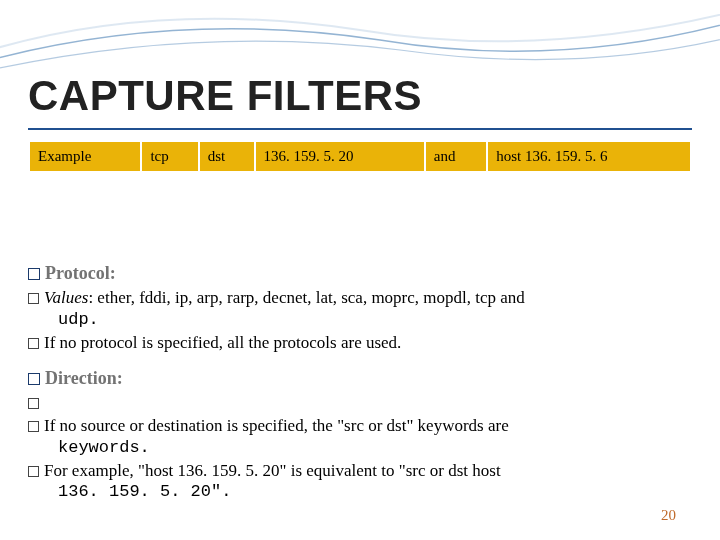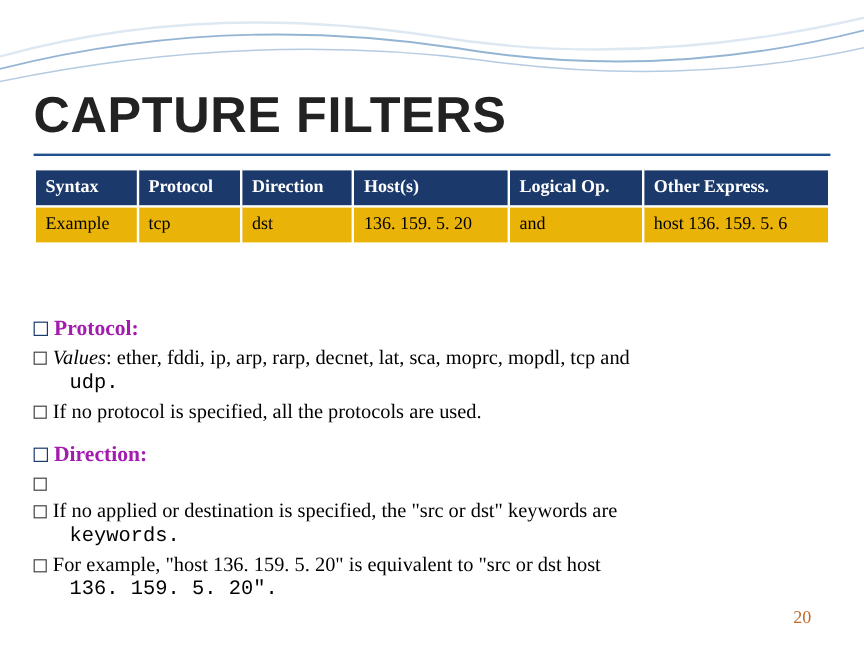--- a/index.html
+++ b/index.html
@@ -6,21 +6,21 @@
   html, body { width: 720px; height: 540px; font-family: Georgia, 'Times New Roman', serif; background: #fff; overflow: hidden; }
   .slide { position: relative; width: 700px; height: 540px; background: #fff; }
   .bg-wave { position: absolute; top: 0; left: 0; width: 720px; height: 90px; pointer-events: none; }
   .title { position: absolute; top: 72px; left: 28px; font-family: 'Arial Black', Arial, sans-serif; font-weight: 900; font-size: 42px; color: #222; letter-spacing: 0.5px; }
   .underline { position: absolute; top: 128px; left: 28px; width: 664px; height: 2px; background: #205090; }
   .table { position: absolute; top: 140px; left: 28px; width: 664px; border-collapse: collapse; font-family: Georgia, serif; font-size: 15px; }
   .table th, .table td { border: 2px solid #fff; padding: 6px 8px; text-align: left; vertical-align: top; }
   .table th { background: #1b3a6b; color: #fff; font-weight: bold; }
   .table td { background: #eab308; color: #000; }
   .content { position: absolute; top: 248px; left: 28px; width: 664px; font-size: 17px; color: #000; line-height: 1.28; }
-  .section-heading { color: #a21caf; font-weight: bold; margin-top: 14px; margin-bottom: 2px; font-size: 18px; }
+  .section-heading { color: #737373; font-weight: bold; margin-top: 14px; margin-bottom: 2px; font-size: 18px; }
   .section-heading .box { display: inline-block; width: 12px; height: 12px; border: 1.5px solid #1b3a6b; margin-right: 5px; vertical-align: -1px; }
   .bullet { margin-left: 0; margin-bottom: 1px; }
   .bullet .box { display: inline-block; width: 11px; height: 11px; border: 1.2px solid #444; margin-right: 5px; vertical-align: -1px; }
   .indent { padding-left: 30px; display: block; font-family: Liberation Mono, monospace; }
   .italic { font-style: italic; margin-top: 47px; }
   .pagenum { position: absolute; bottom: 16px; right: 24px; color: #c06a2a; font-size: 15px; font-family: Georgia, serif; }
 </style>
 </head>
 <body>
 
@@ -30,28 +30,20 @@
     <path d="M -10 60 Q 180 10 380 40 Q 560 70 740 20" stroke="#2a6aa8" stroke-width="1.5" fill="none" opacity="0.5"></path>
     <path d="M -10 70 Q 200 25 400 50 Q 580 75 740 35" stroke="#2a6aa8" stroke-width="1.2" fill="none" opacity="0.35"></path>
     <path d="M -10 50 Q 160 0 360 30 Q 540 60 740 10" stroke="#7aa5cc" stroke-width="2" fill="none" opacity="0.25"></path>
   </svg>
 
   <div class="title">CAPTURE FILTERS</div>
   <div class="underline"></div>
 
   <table class="table">
     <tbody>
-        <tr>
-      <th>Syntax</th>
-      <th>Protocol</th>
-      <th>Direction</th>
-      <th>Host(s)</th>
-      <th>Logical Op.</th>
-      <th>Other Express.</th>
-    </tr>
     <tr>
       <td>Example</td>
       <td>tcp</td>
       <td>dst</td>
       <td>136. 159. 5. 20</td>
       <td>and</td>
       <td>host 136. 159. 5. 6</td>
     </tr>
   </tbody>
     </table>
@@ -69,21 +61,21 @@
       <span class="box"></span><span>If no protocol is specified, all the protocols are used.</span>
     </div>
 
     <div class="section-heading">
       <span class="box"></span><span>Direction:</span>
     </div>
     <div class="bullet">
       <span class="box"></span>
     </div>
     <div class="bullet">
-      <span class="box"></span><span>If no applied or destination is specified, the "src or dst" keywords are</span>
+      <span class="box"></span><span>If no source or destination is specified, the "src or dst" keywords are</span>
       <span class="indent">keywords.</span>
     </div>
     <div class="bullet">
       <span class="box"></span><span>For example, "host 136. 159. 5. 20" is equivalent to "src or dst host</span>
       <span class="indent">136. 159. 5. 20".</span>
     </div>
 
   </div>
 
   <div class="pagenum">20</div>

